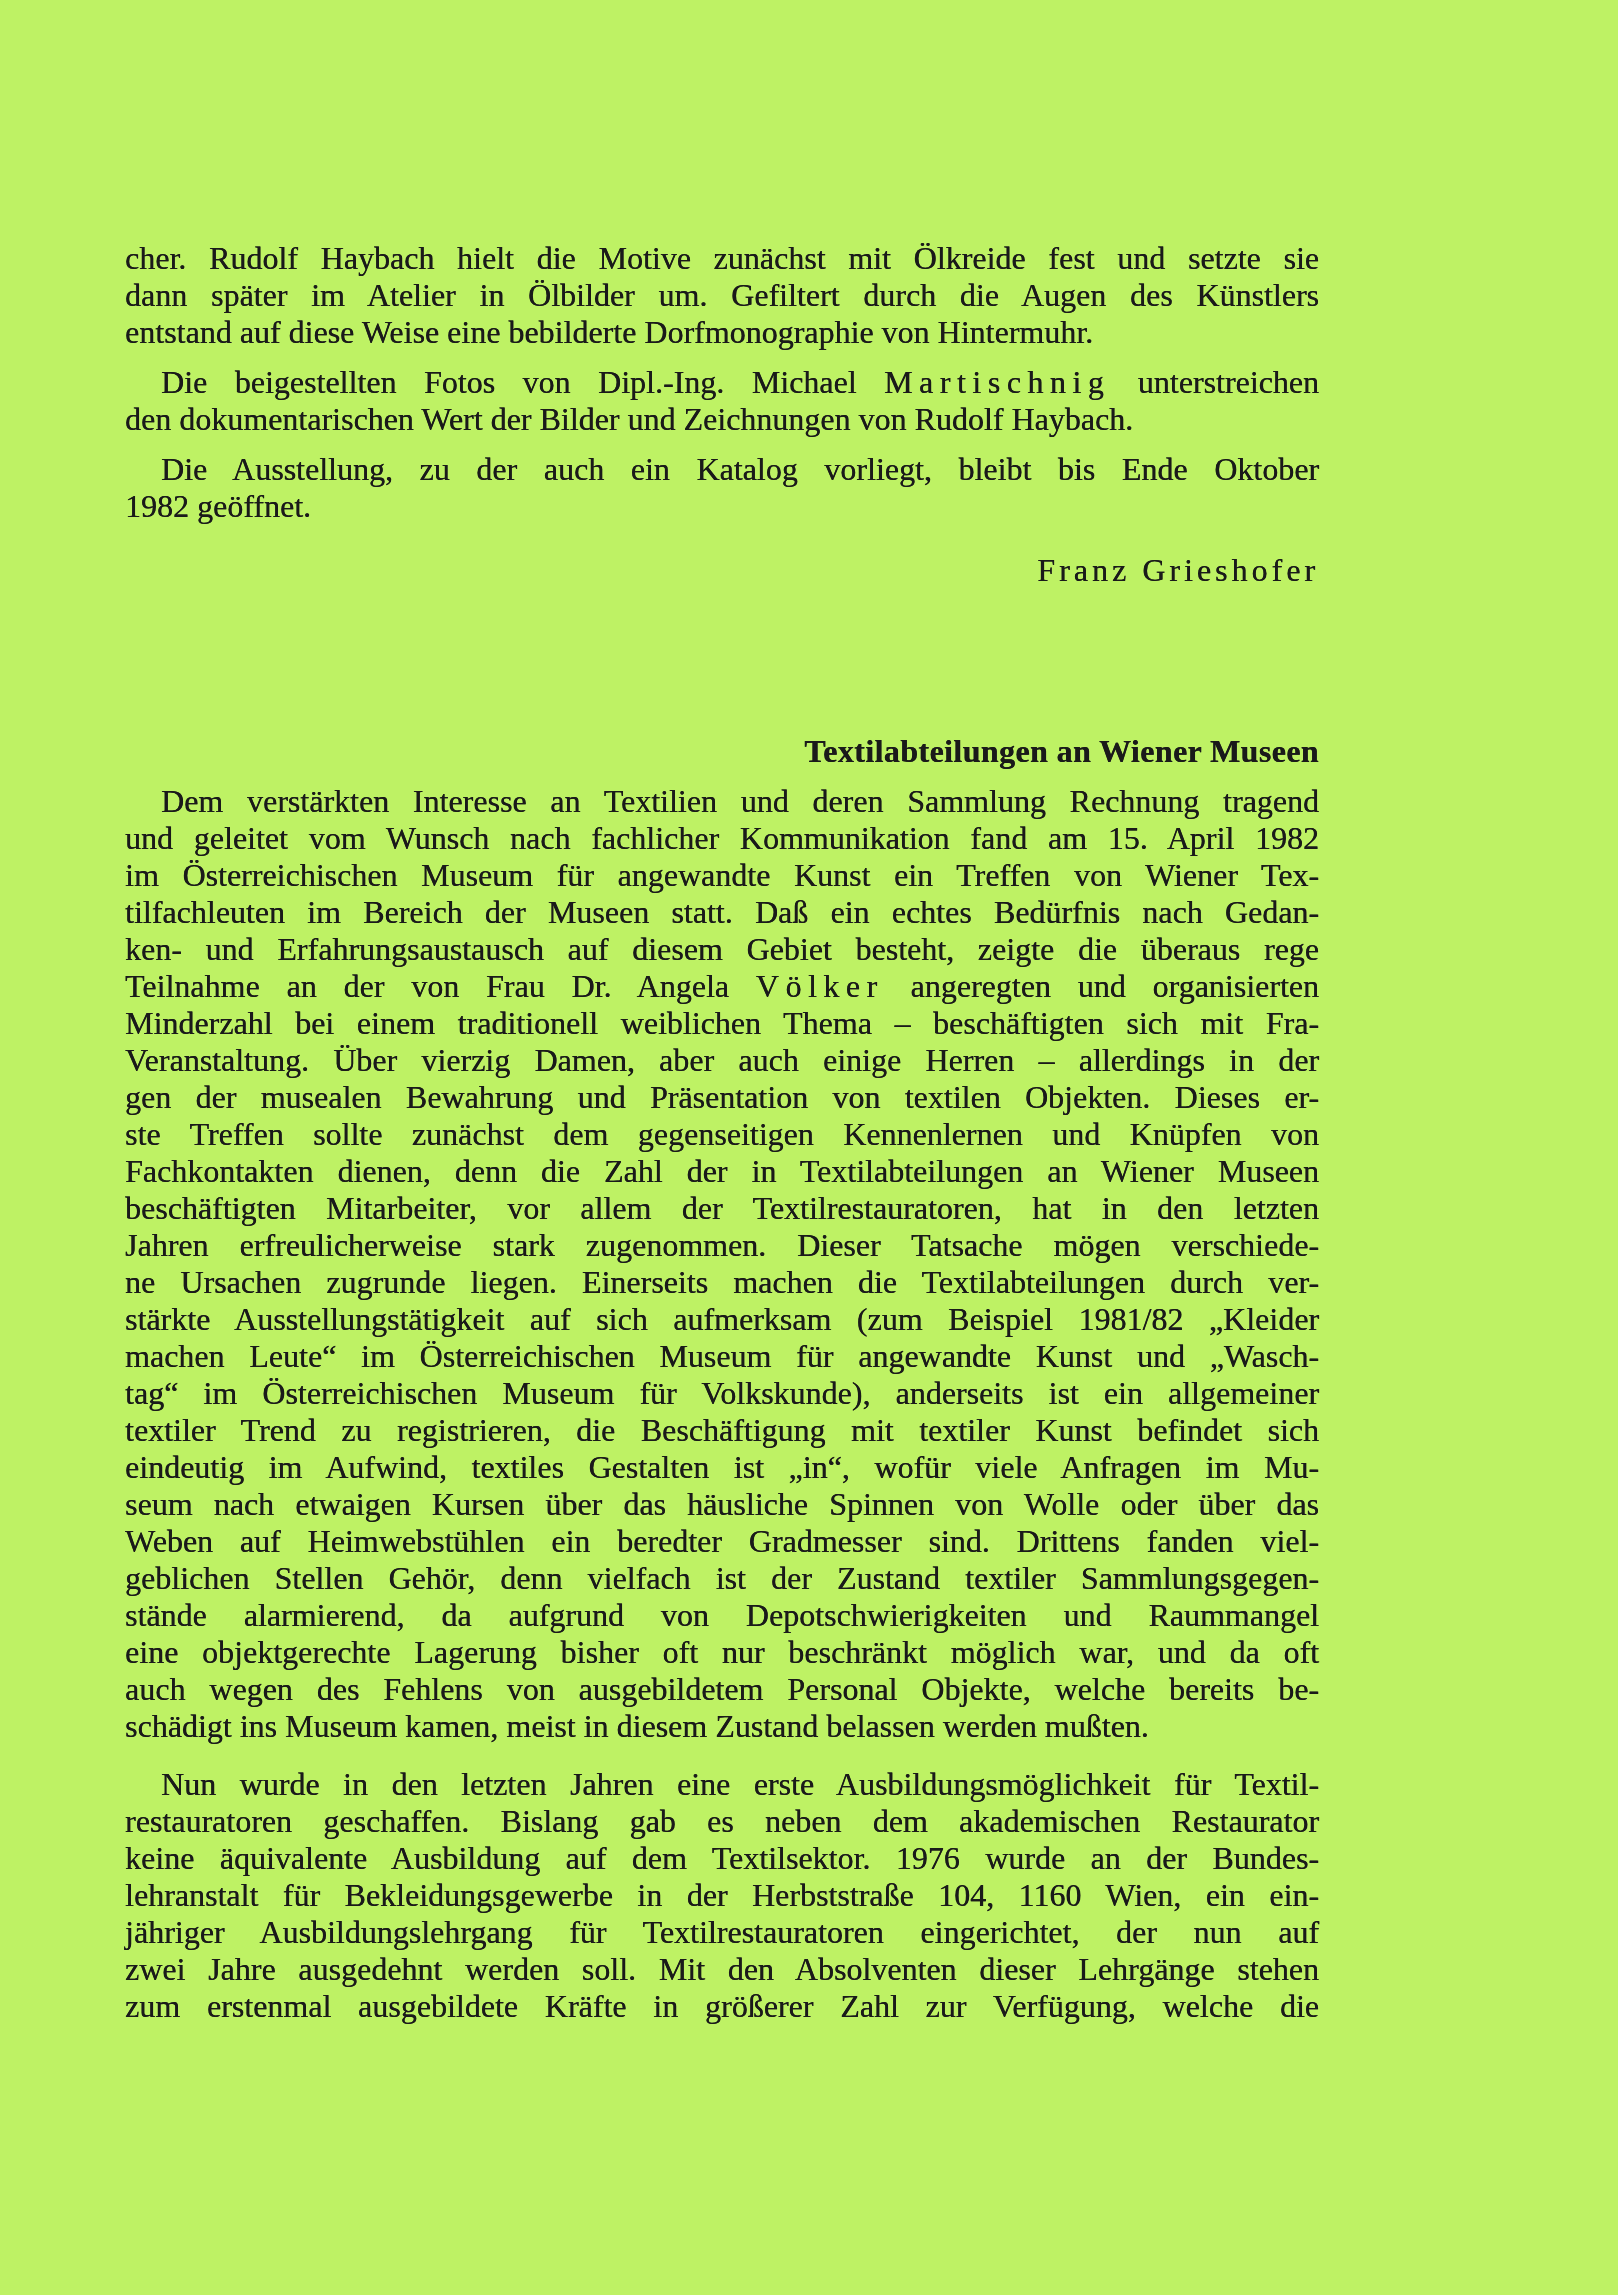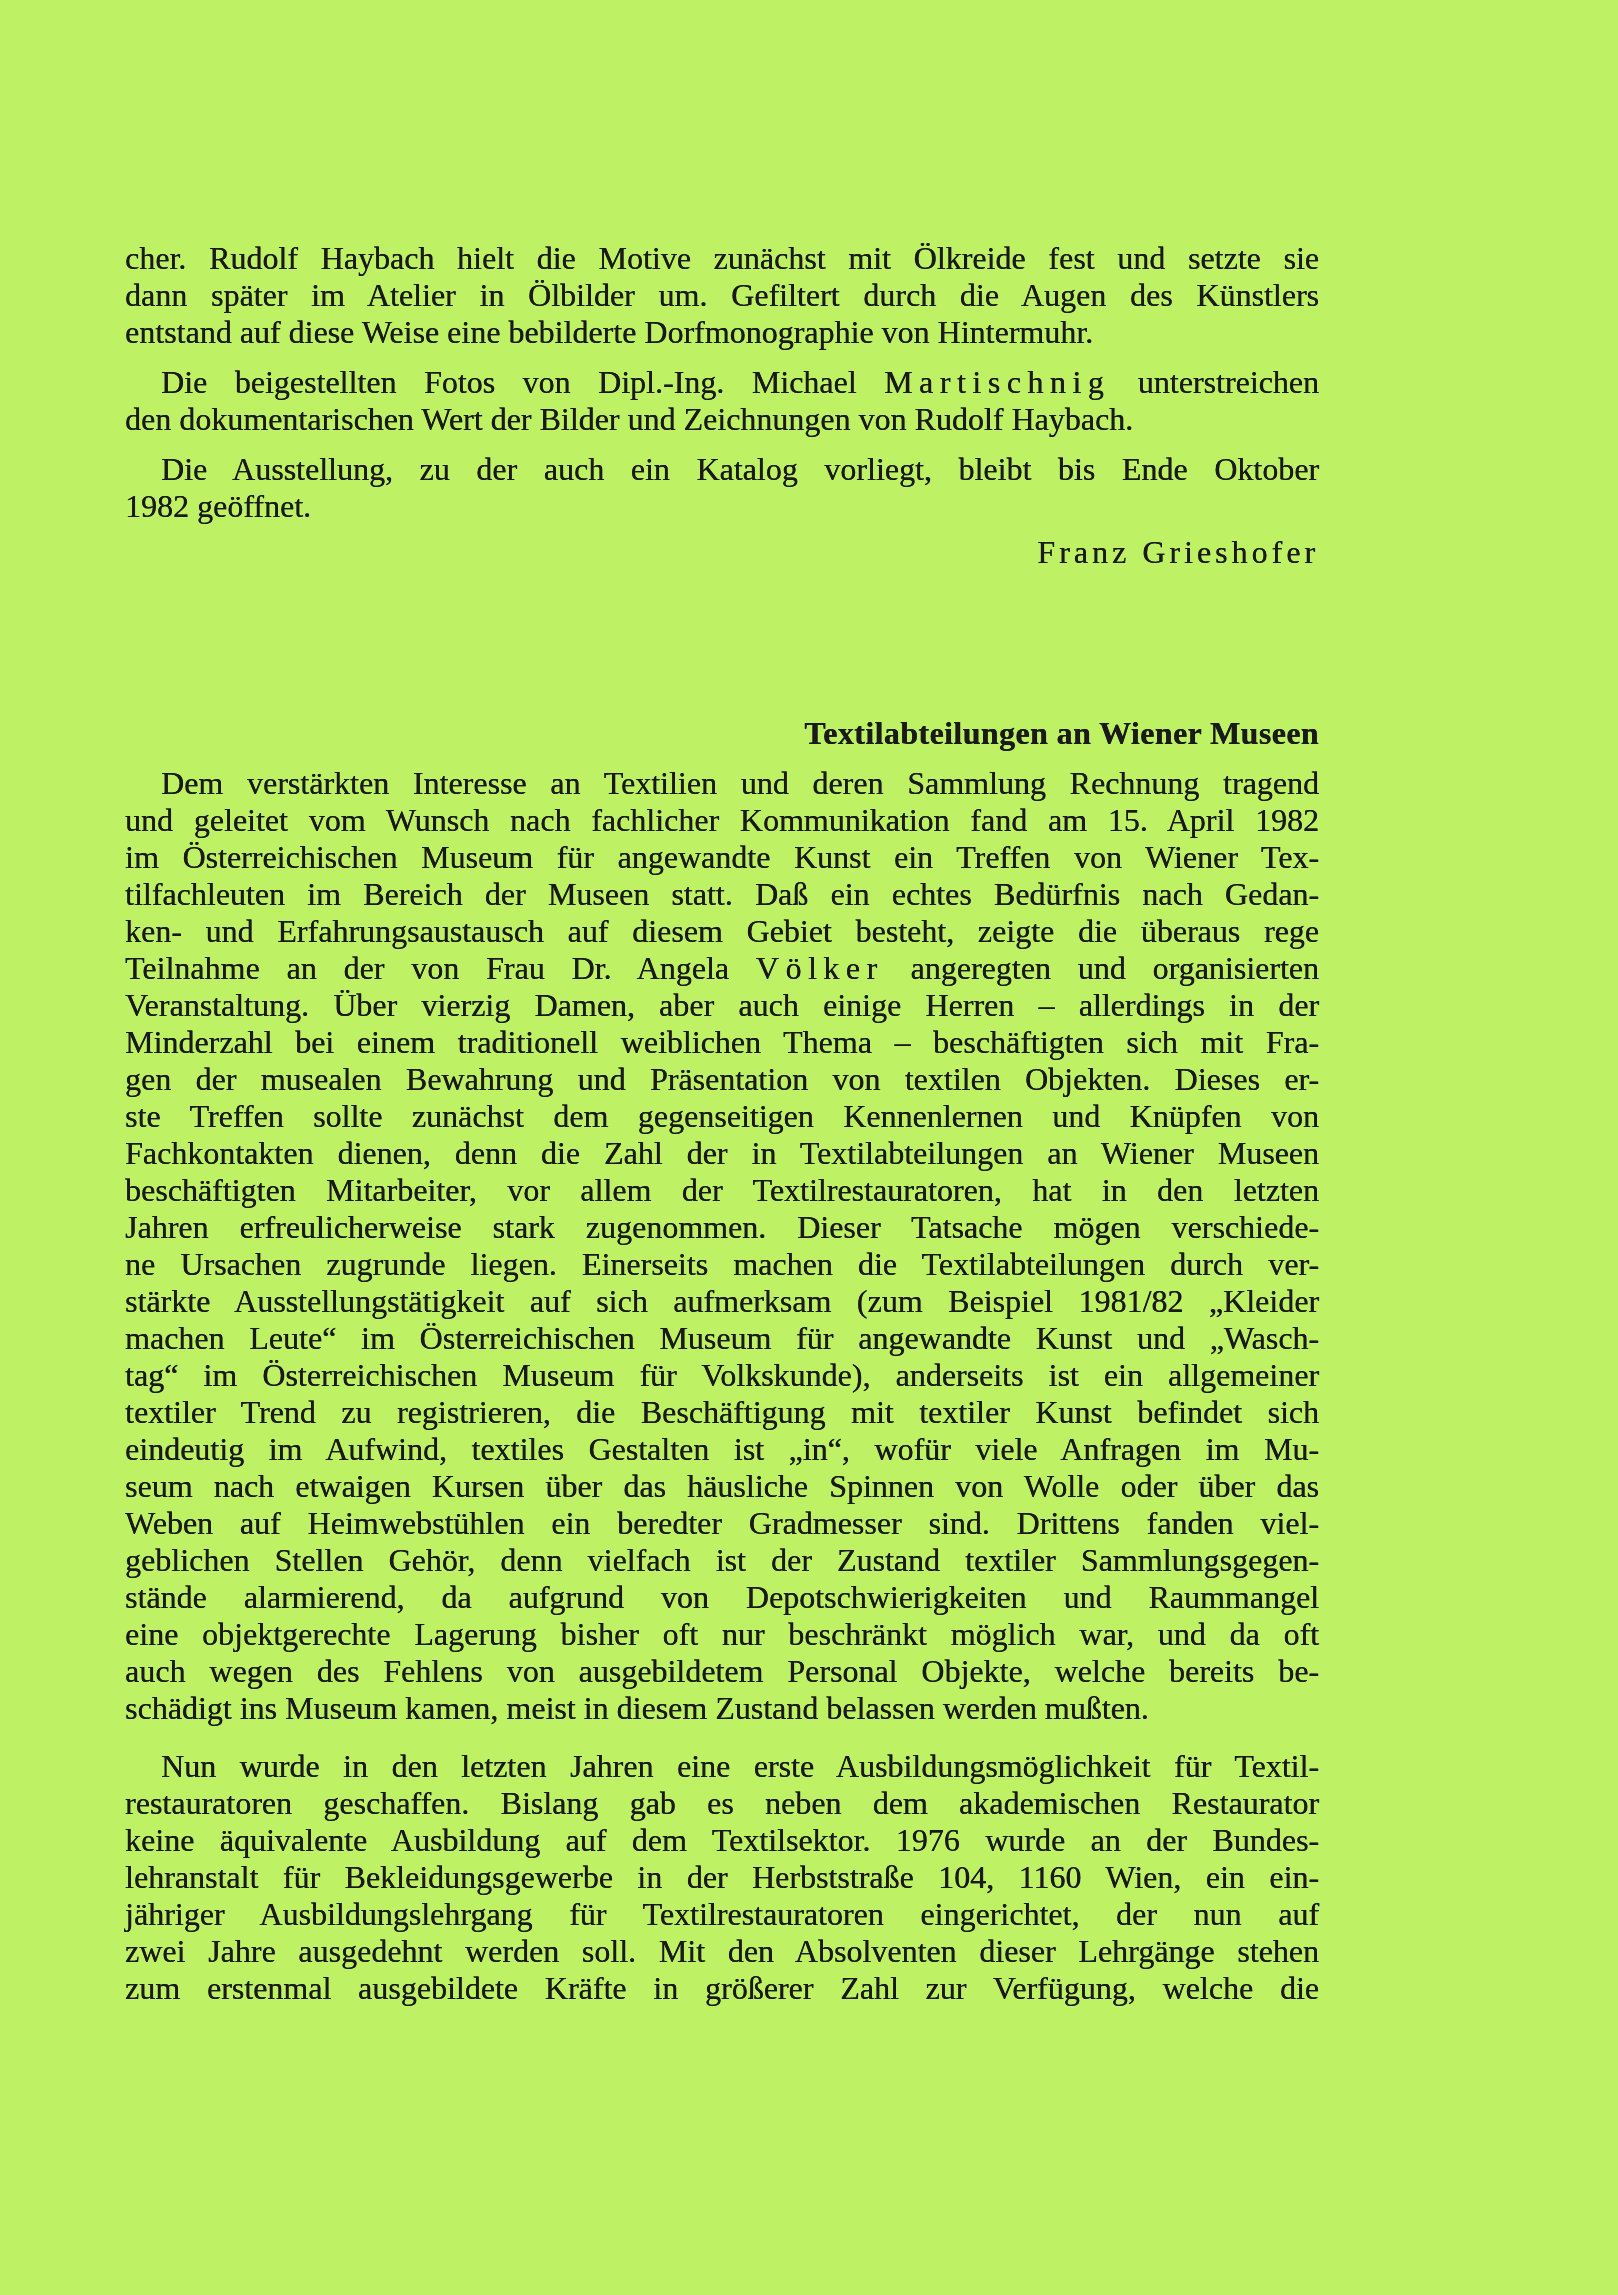--- a/index.html
+++ b/index.html
@@ -31,21 +31,21 @@
   .para + .para { margin-top: 13px; }
   .para.gap-large { margin-top: 21px; }
   .line {
     text-align: justify;
     text-align-last: justify;
   }
   .line.left-last { text-align-last: left; }
   .line.indent { text-indent: 36px; }
   .sperr { letter-spacing: 6.5px; }
   .signature {
-    margin-top: 9px;
+    margin-top: 27px;
     text-align: right;
     letter-spacing: 4px;
     line-height: 37px;
   }
   .heading {
     margin: 144px 0 13px 0;
     text-align: right;
     font-weight: bold;
     font-size: 32px;
     line-height: 37px;
@@ -82,22 +82,22 @@
       </div>
     <div class="signature">Franz Grieshofer</div>
     <h1 class="heading">Textilabteilungen an Wiener Museen</h1>
     <div class="para">
         <div class="line indent">Dem verstärkten Interesse an Textilien und deren Sammlung Rechnung tragend</div>
         <div class="line">und geleitet vom Wunsch nach fachlicher Kommunikation fand am 15. April 1982</div>
         <div class="line">im Österreichischen Museum für angewandte Kunst ein Treffen von Wiener Tex-</div>
         <div class="line">tilfachleuten im Bereich der Museen statt. Daß ein echtes Bedürfnis nach Gedan-</div>
         <div class="line">ken- und Erfahrungsaustausch auf diesem Gebiet besteht, zeigte die überaus rege</div>
         <div class="line"><span>Teilnahme an der von Frau Dr. Angela </span><span class="sperr">Völker</span><span> angeregten und organisierten</span></div>
+        <div class="line">Minderzahl bei einem traditionell weiblichen Thema – beschäftigten sich mit Fra-</div>
         <div class="line">Veranstaltung. Über vierzig Damen, aber auch einige Herren – allerdings in der</div>
-        <div class="line">Minderzahl bei einem traditionell weiblichen Thema – beschäftigten sich mit Fra-</div>
         <div class="line">gen der musealen Bewahrung und Präsentation von textilen Objekten. Dieses er-</div>
         <div class="line">ste Treffen sollte zunächst dem gegenseitigen Kennenlernen und Knüpfen von</div>
         <div class="line">Fachkontakten dienen, denn die Zahl der in Textilabteilungen an Wiener Museen</div>
         <div class="line">beschäftigten Mitarbeiter, vor allem der Textilrestauratoren, hat in den letzten</div>
         <div class="line">Jahren erfreulicherweise stark zugenommen. Dieser Tatsache mögen verschiede-</div>
         <div class="line">ne Ursachen zugrunde liegen. Einerseits machen die Textilabteilungen durch ver-</div>
         <div class="line">stärkte Ausstellungstätigkeit auf sich aufmerksam (zum Beispiel 1981/82 „Kleider</div>
         <div class="line">machen Leute“ im Österreichischen Museum für angewandte Kunst und „Wasch-</div>
         <div class="line">tag“ im Österreichischen Museum für Volkskunde), anderseits ist ein allgemeiner</div>
         <div class="line">textiler Trend zu registrieren, die Beschäftigung mit textiler Kunst befindet sich</div>

